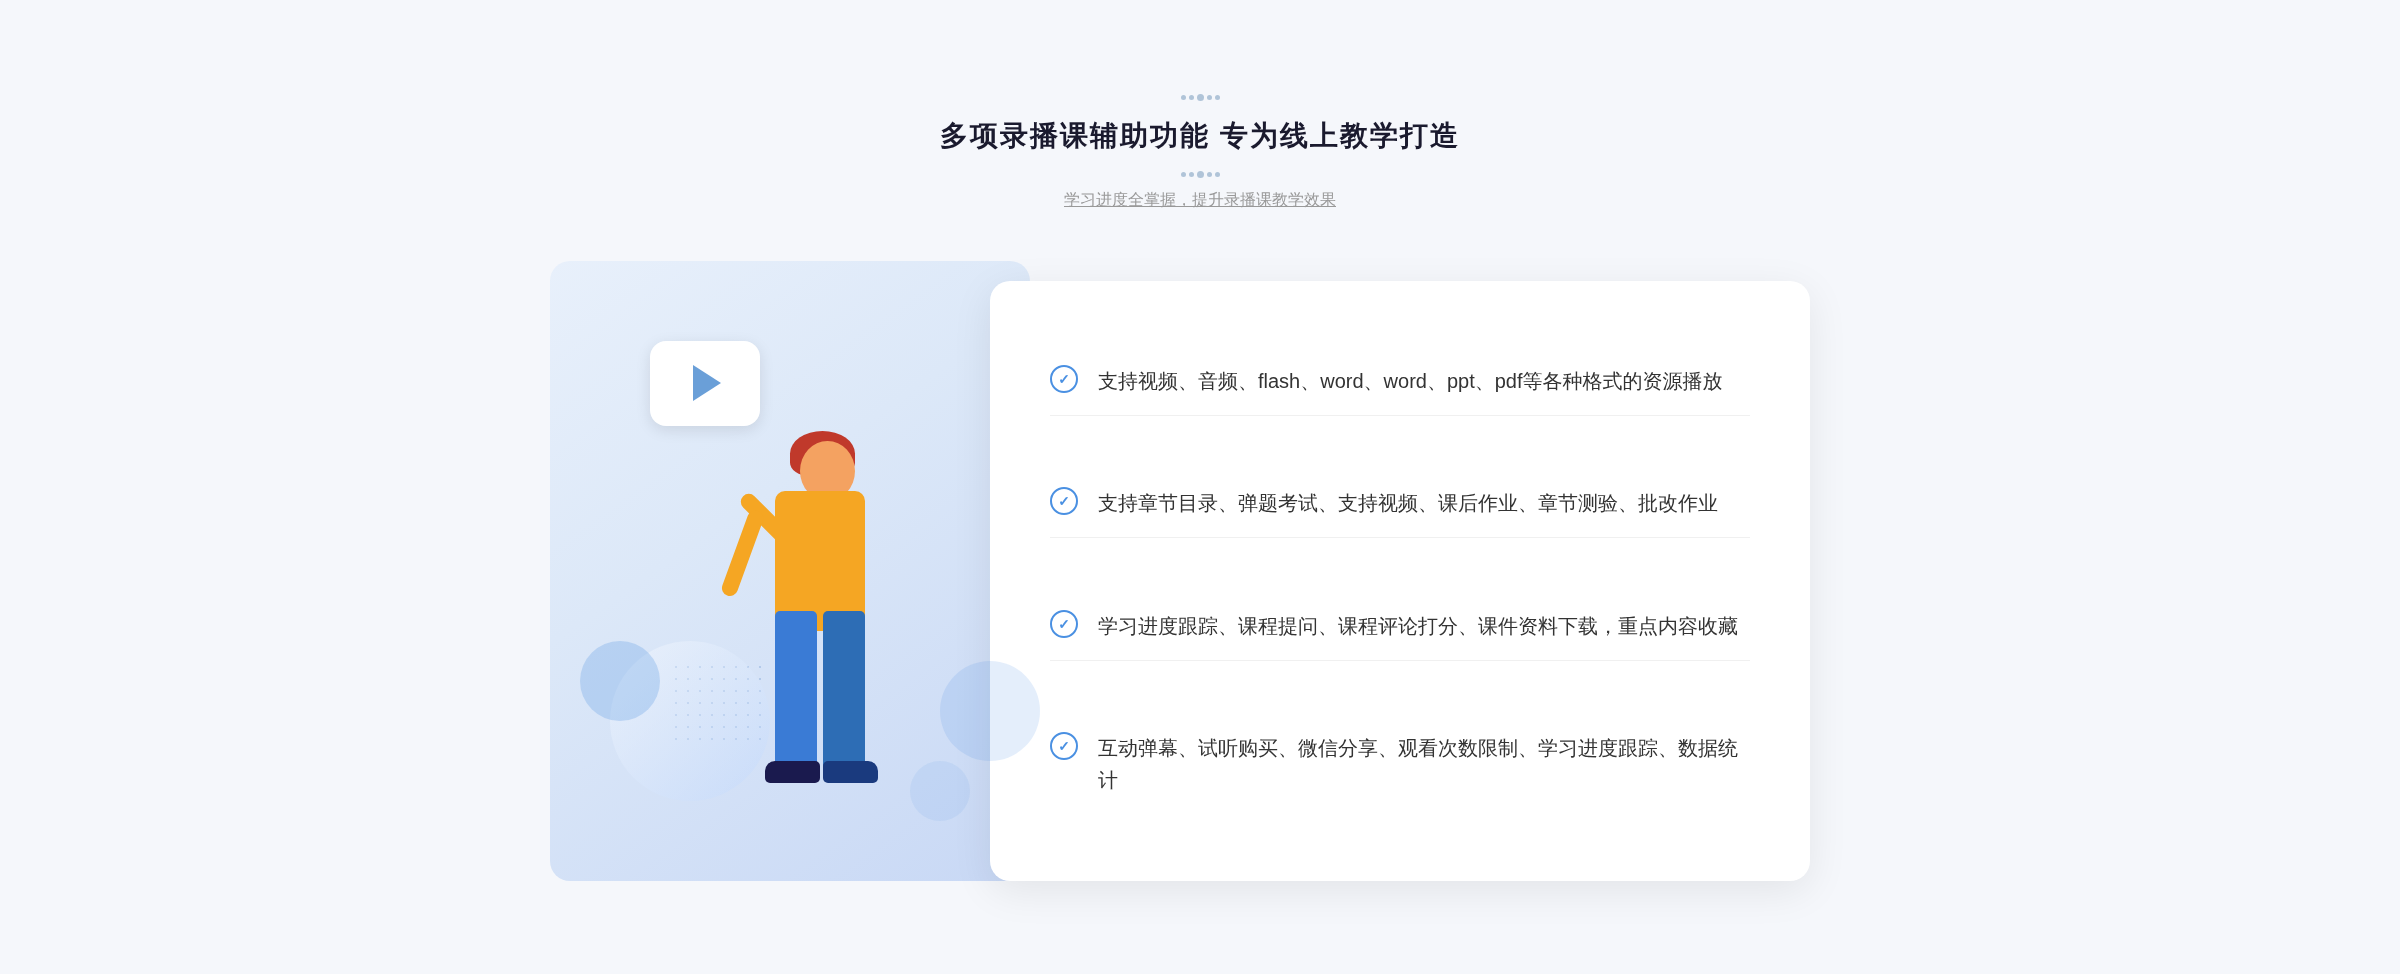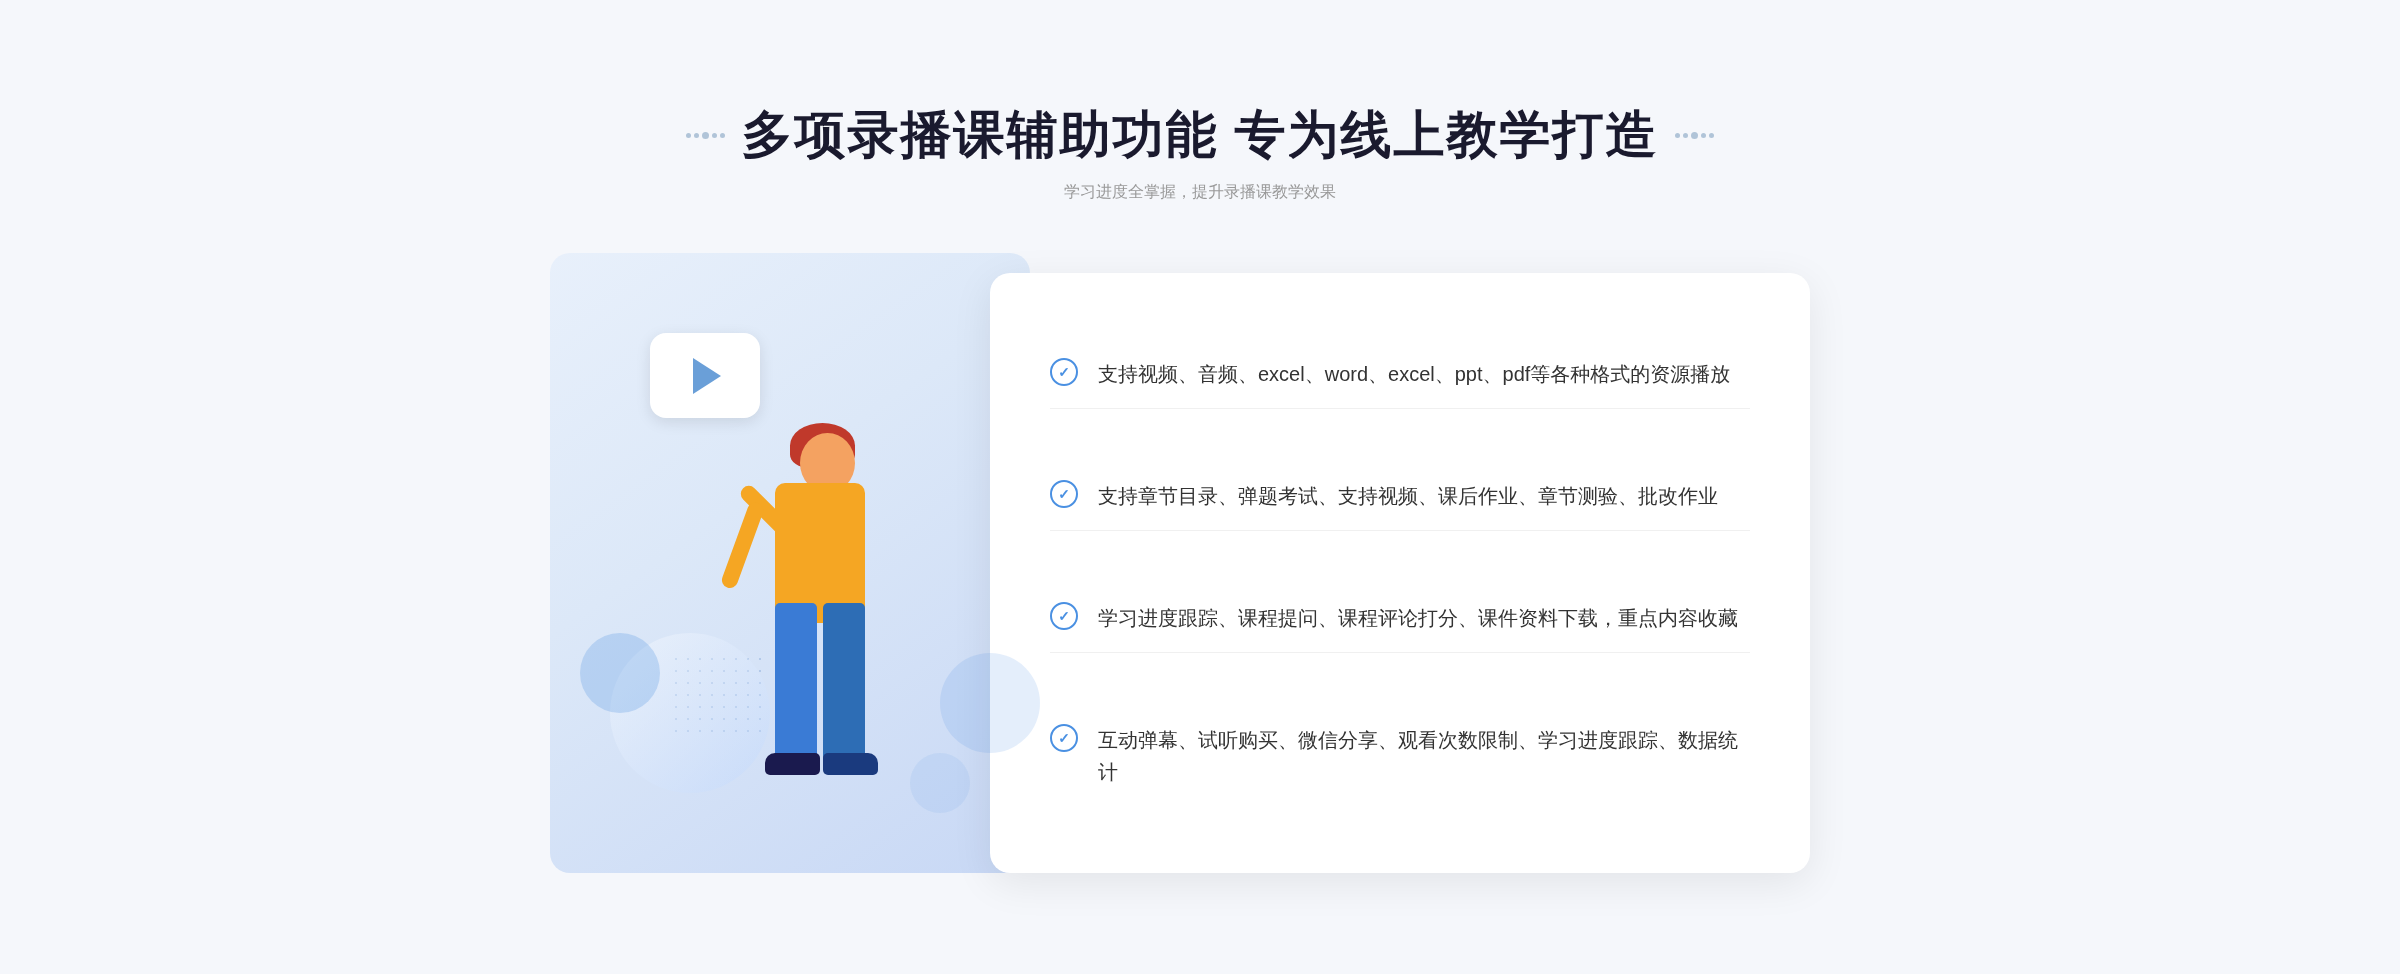--- a/index.html
+++ b/index.html
@@ -29,35 +29,37 @@
       position: relative;
     }
 
     
     .header-section {
       text-align: center;
       margin-bottom: 50px;
     }
 
     .main-title {
-      font-size: 51px;
+      font-size: 28px;
       font-weight: 700;
       color: #1a1a2e;
       letter-spacing: 2px;
       display: flex;
       align-items: center;
       justify-content: center;
       gap: 16px;
+      flex-direction: column;
     }
 
     .subtitle {
       font-size: 16px;
       color: #999;
       margin-top: 12px;
       font-weight: 400;
+      text-decoration: underline;
     }
 
     
     .content-area {
       display: flex;
       align-items: center;
       width: 1300px;
       position: relative;
     }
 
@@ -434,21 +436,21 @@
 
     <div class="deco-circle-blue" style="position:absolute; left:390px; bottom:120px; z-index:5;"></div>
     <div class="deco-circle-light" style="position:absolute; left:360px; bottom:60px; z-index:5;"></div>
 
     <div class="features-panel">
 
       <div class="feature-item">
         <div class="check-circle">
           <span class="check-mark">✓</span>
         </div>
-        <span class="feature-text">支持视频、音频、excel、word、excel、ppt、pdf等各种格式的资源播放</span>
+        <span class="feature-text">支持视频、音频、flash、word、word、ppt、pdf等各种格式的资源播放</span>
       </div>
 
       <div class="feature-item">
         <div class="check-circle">
           <span class="check-mark">✓</span>
         </div>
         <span class="feature-text">支持章节目录、弹题考试、支持视频、课后作业、章节测验、批改作业</span>
       </div>
 
       <div class="feature-item">

